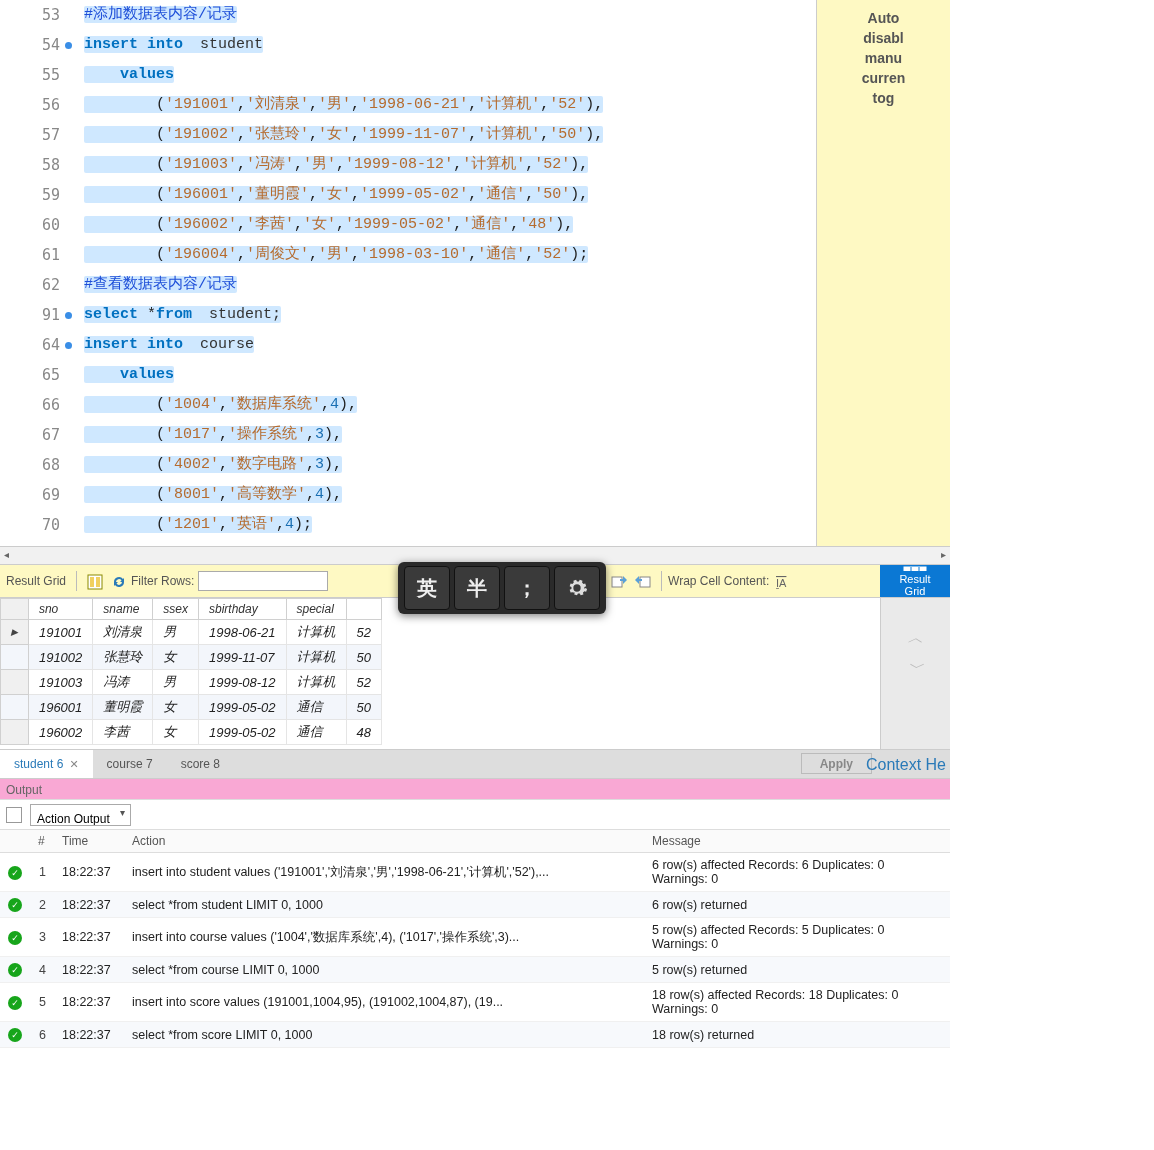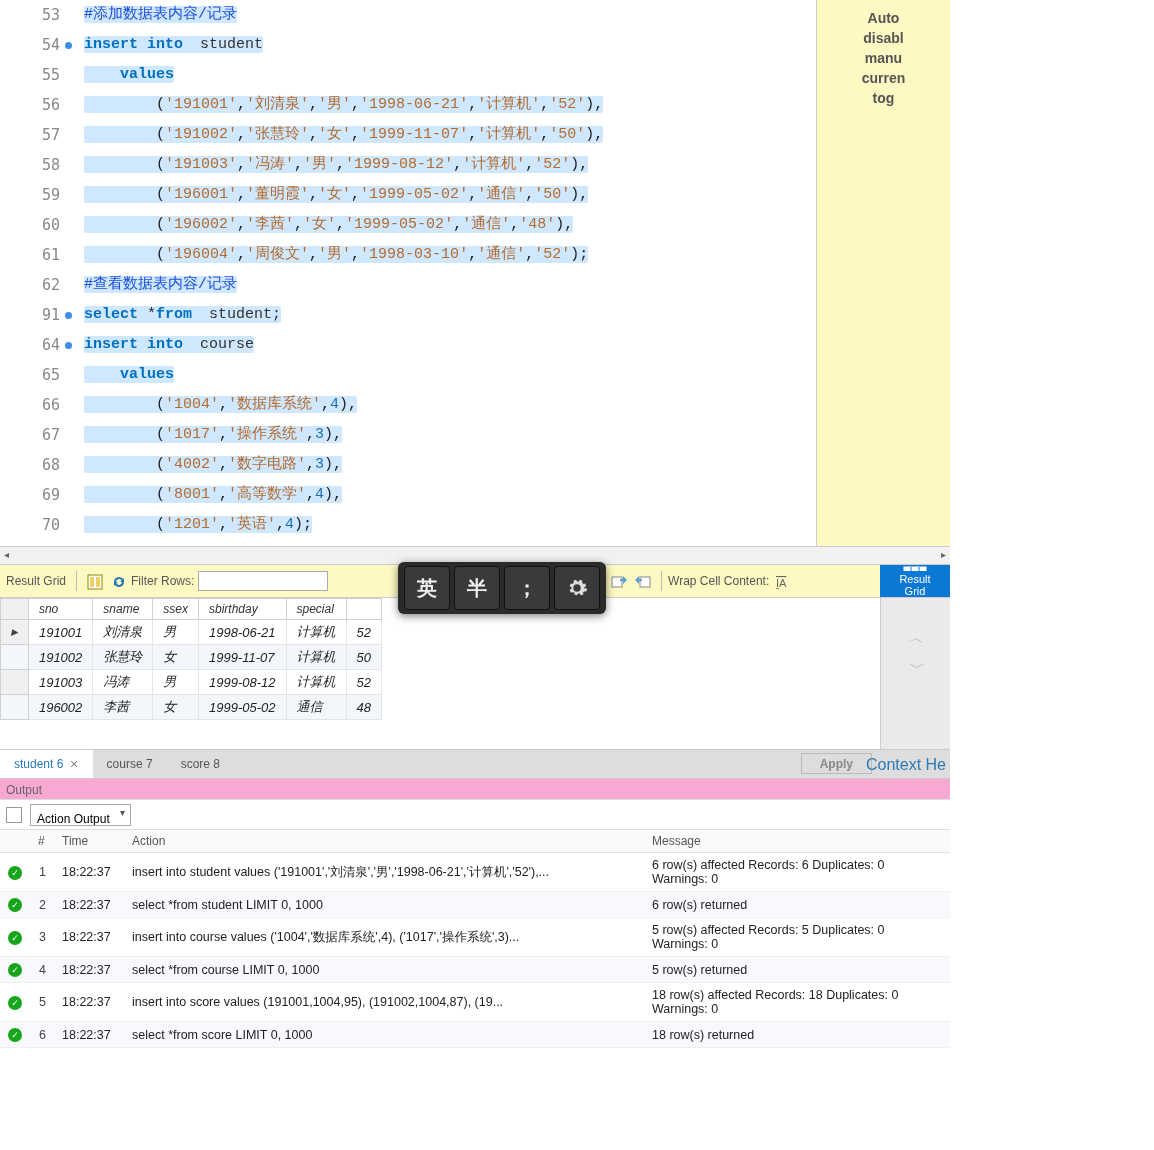--- a/index.html
+++ b/index.html
@@ -227,20 +227,29 @@
               <td class="rowhdr"></td>
               <td>191003</td>
               <td>冯涛</td>
               <td>男</td>
               <td>1999-08-12</td>
               <td>计算机</td>
               <td>52</td>
             </tr>
             <tr>
               <td class="rowhdr"></td>
+              <td>196001</td>
+              <td>董明霞</td>
+              <td>女</td>
+              <td>1999-05-02</td>
+              <td>通信</td>
+              <td>50</td>
+            </tr>
+            <tr>
+              <td class="rowhdr"></td>
               <td>196002</td>
               <td>李茜</td>
               <td>女</td>
               <td>1999-05-02</td>
               <td>通信</td>
               <td>48</td>
             </tr>
           </tbody>
       </table>
     </div>

